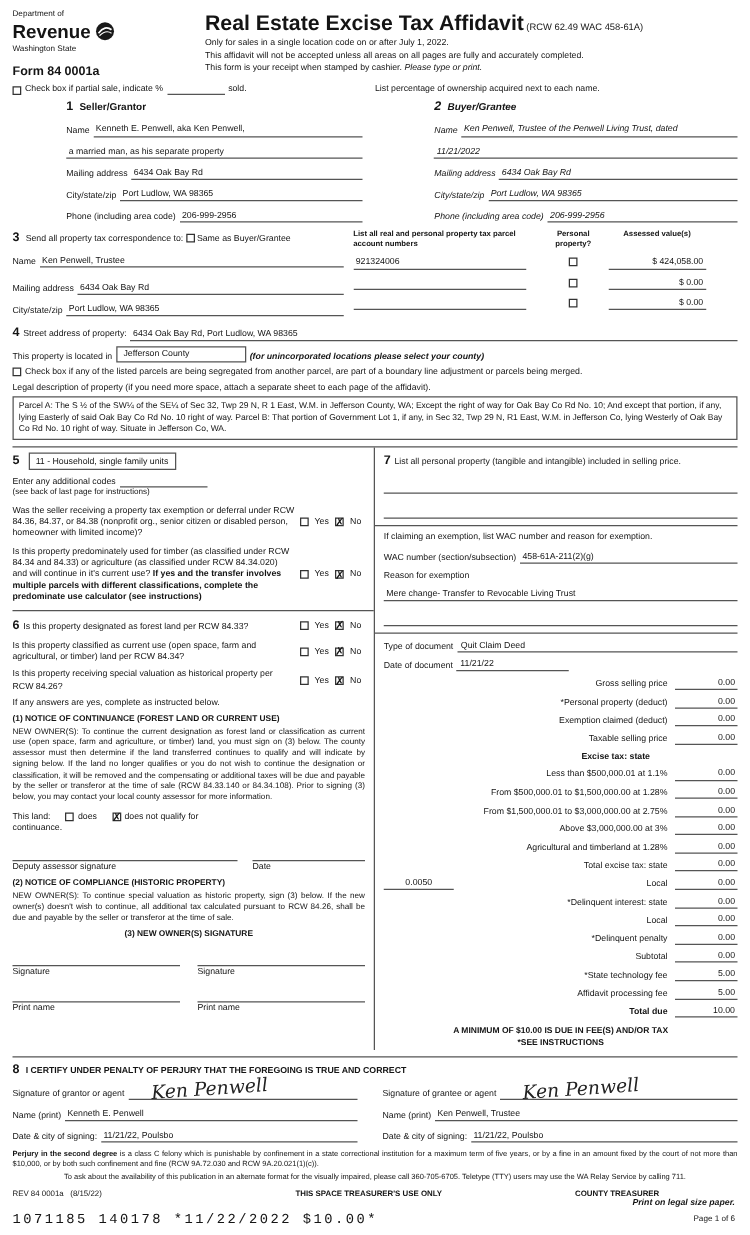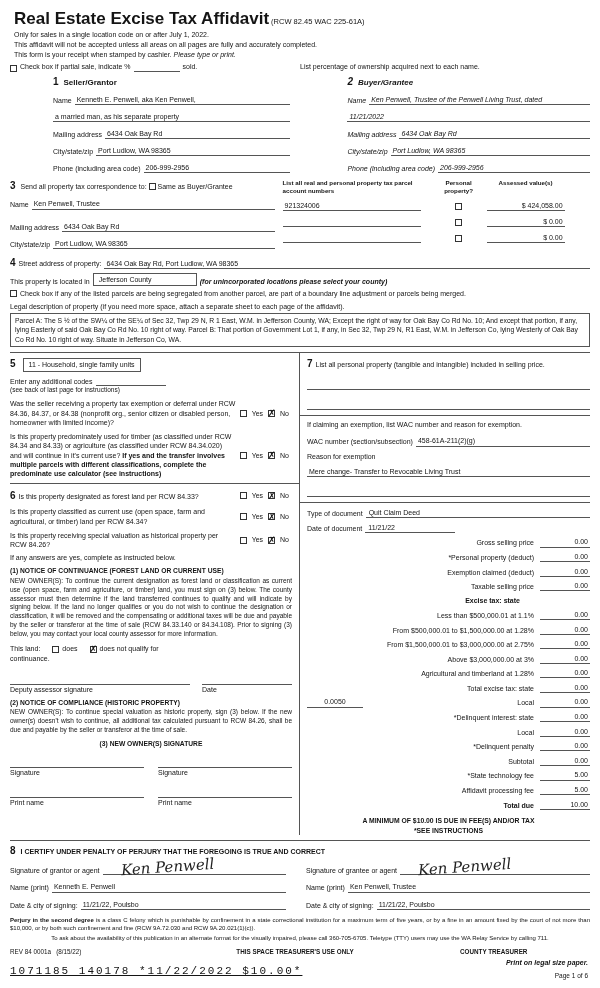--- a/index.html
+++ b/index.html
@@ -101,35 +101,50 @@
   .signature { position:absolute; left:18px; bottom:-3px; font-family:"DejaVu Serif",serif;
                font-style:italic; font-size:15px; white-space:nowrap; transform:rotate(-4deg); color:#222; }
   
   .perjury { font-size:6px; line-height:1.35; margin-top:6px; text-align:justify; }
   .altfmt { font-size:6px; line-height:1.35; text-align:center; margin-top:2px; }
   .treas-row { display:flex; align-items:flex-end; margin-top:6px; font-size:6.3px; }
   .treas-row .left { flex:none; width:150px; }
   .treas-row .mid { flex:1; text-align:center; font-weight:bold; }
   .treas-row .right { flex:none; width:160px; text-align:left; padding-left:30px; font-weight:bold; }
   .stamp { font-family:"Liberation Mono","DejaVu Sans Mono",monospace; font-size:11px;
-           letter-spacing:2px; margin-top:8px;text-decoration:underline; }
+           letter-spacing:2px; margin-top:8px; }
   .endnotes { position:absolute; right:12px; bottom:8px; text-align:right; }
   .legal-paper { font-weight:bold; font-style:italic; font-size:7px; }
   .pageno { font-size:6.5px; margin-top:4px; }
 </style>
 </head>
 <body>
 
 <div class="page">
 
   <div class="header">
+    <div class="logo-block">
+      <div class="dept-small">Department of</div>
+      <div class="dept-row">
+        <span class="dept-big">Revenue</span>
+        <span>
+          <svg viewBox="0 0 20 20" width="16" height="16" aria-hidden="true">
+            <circle cx="10" cy="10" r="9" fill="#1a1a1a"></circle>
+            <path d="M3.5 12 Q10 3.5 16.5 8.5" stroke="#fff" stroke-width="1.7" fill="none"></path>
+            <path d="M4.5 14.5 Q11 8 16.5 12" stroke="#fff" stroke-width="1.1" fill="none"></path>
+          </svg>
+        </span>
+      </div>
+      <div class="dept-sub">Washington State</div>
+      <div class="form-no">Form 84 0001a</div>
+    </div>
     <div class="title-block">
       <div>
         <span class="form-title">Real Estate Excise Tax Affidavit</span>
-        <span class="title-rcw">(RCW 82.45 WAC 225-61A)</span>
+        <span class="title-rcw">(RCW 62.49 WAC 458-61A)</span>
       </div>
       <div class="hdr-note">Only for sales in a single location code on or after July 1, 2022.</div>
       <div class="hdr-note">This affidavit will not be accepted unless all areas on all pages are fully and accurately completed.</div>
       <div class="hdr-note">
         <span>This form is your receipt when stamped by cashier.</span>
         <span class="it">Please type or print.</span>
       </div>
     </div>
   </div>
 

